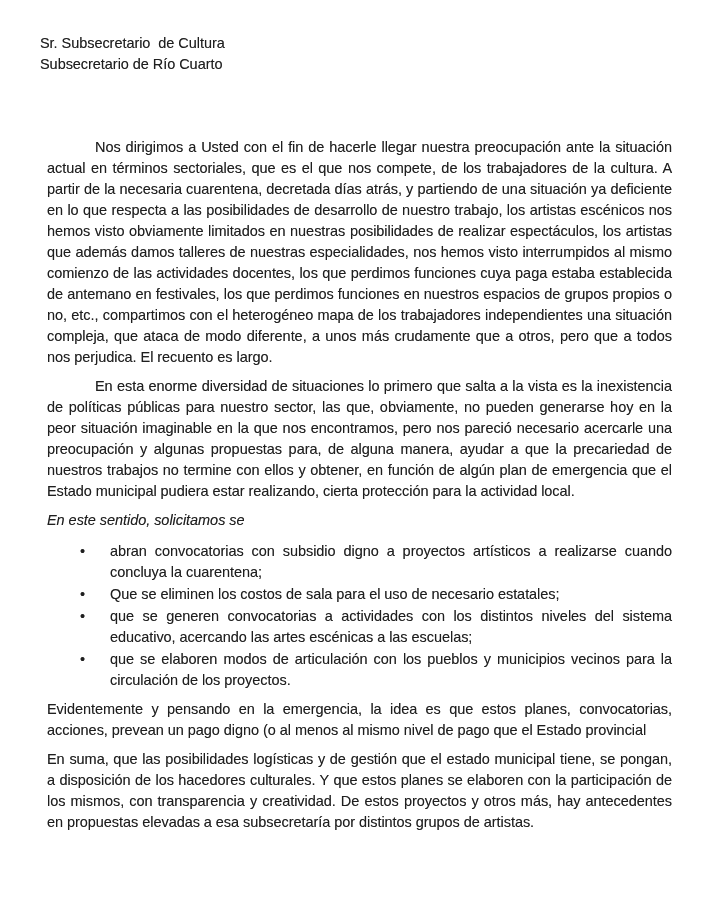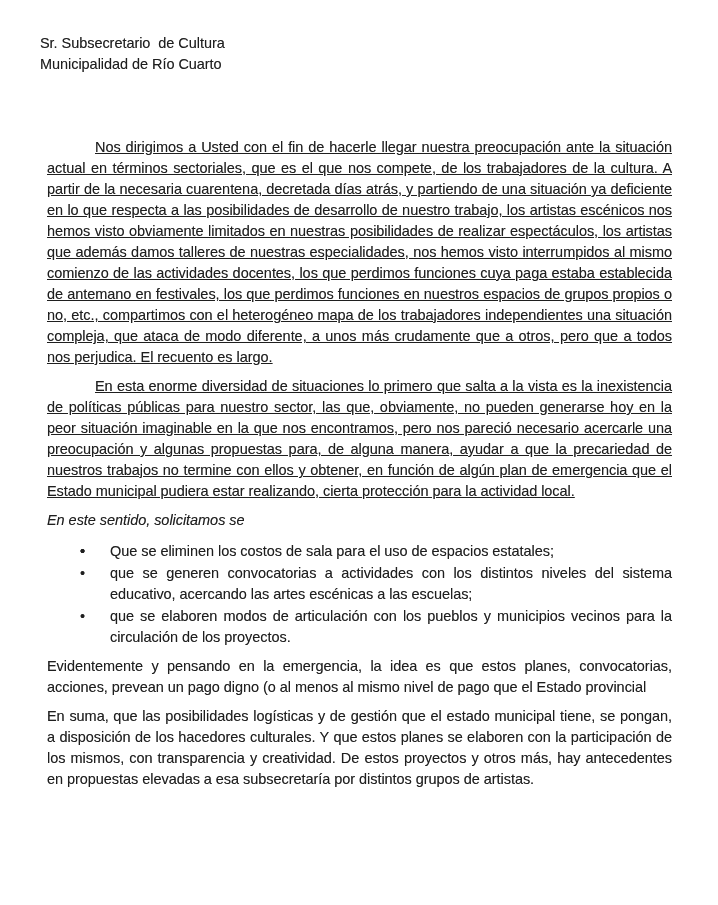--- a/index.html
+++ b/index.html
@@ -30,21 +30,20 @@
   }
   .recipient div {
     white-space: pre-wrap;
   }
   p.body {
     margin: 0 0 8px 0;
     text-align: justify;
   }
   p.first-indent {
     text-indent: 48px;
-    text-decoration: underline;
   }
   p.intro {
     text-align: left;
     font-style: italic;
   }
   ul.bullets {
     list-style: none;
     margin: 10px 0 8px 0;
     padding: 0;
   }
@@ -60,36 +59,37 @@
     top: 0;
   }
 </style>
 </head>
 <body>
 
 <div class="page">
 
   <div class="recipient">
     <div>Sr. Subsecretario  de Cultura</div>
-    <div>Municipalidad de Río Cuarto</div>
+    <div>Subsecretario de Río Cuarto</div>
   </div>
 
   <p class="body first-indent">Nos dirigimos a Usted con el fin de hacerle llegar nuestra preocupación ante la situación actual en términos sectoriales, que es el que nos compete, de los trabajadores de la cultura.  A partir de la necesaria cuarentena, decretada días atrás, y partiendo de una situación ya deficiente en lo que respecta a las posibilidades de desarrollo de nuestro trabajo, los artistas escénicos nos hemos visto obviamente limitados en nuestras posibilidades de realizar espectáculos,  los artistas que además damos talleres de nuestras especialidades, nos hemos visto interrumpidos al mismo comienzo de las actividades docentes, los que perdimos funciones cuya paga estaba establecida de antemano en festivales, los que  perdimos funciones en nuestros espacios de grupos propios o no, etc., compartimos con el heterogéneo mapa de los trabajadores independientes una situación compleja, que ataca de modo diferente, a unos más crudamente que a otros,  pero que a todos nos perjudica. El recuento es largo.</p>
 
   <p class="body first-indent">En esta enorme diversidad de situaciones lo primero que salta a la vista es la inexistencia de políticas públicas para nuestro sector, las que, obviamente, no pueden generarse hoy en la peor situación imaginable en la que nos encontramos, pero nos pareció necesario acercarle una preocupación y algunas propuestas para, de alguna manera, ayudar a que la precariedad de nuestros trabajos no termine con ellos y obtener,  en función de algún plan de emergencia que el Estado municipal pudiera estar realizando, cierta protección para  la actividad local.</p>
 
   <p class="body intro">En este sentido, solicitamos se</p>
 
   <ul class="bullets">
     <li>
       <span class="marker">•</span>
+      <span>abran convocatorias con subsidio digno a proyectos artísticos a realizarse cuando concluya la cuarentena;</span>
     </li>
     <li>
       <span class="marker">•</span>
-      <span>Que se eliminen los costos de sala para el uso de espacios estatales;</span>
+      <span>Que se eliminen los costos de sala para el uso de necesario estatales;</span>
     </li>
     <li>
       <span class="marker">•</span>
       <span>que se generen convocatorias a actividades con los distintos niveles del sistema educativo, acercando las artes escénicas a las escuelas;</span>
     </li>
     <li>
       <span class="marker">•</span>
       <span>que se elaboren modos de articulación con los pueblos y municipios vecinos para la circulación de los proyectos.</span>
     </li>
   </ul>

